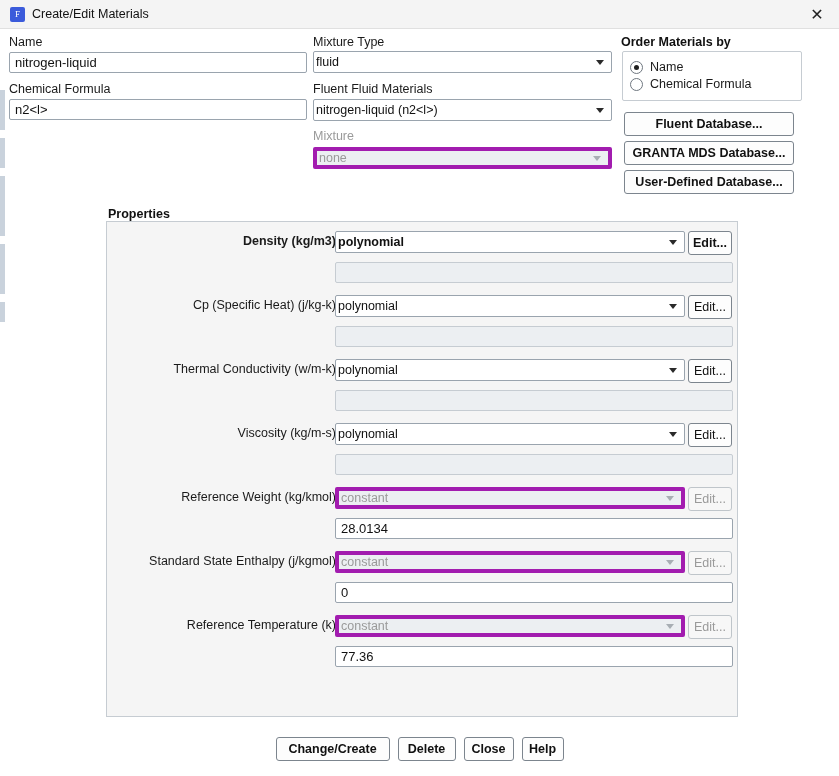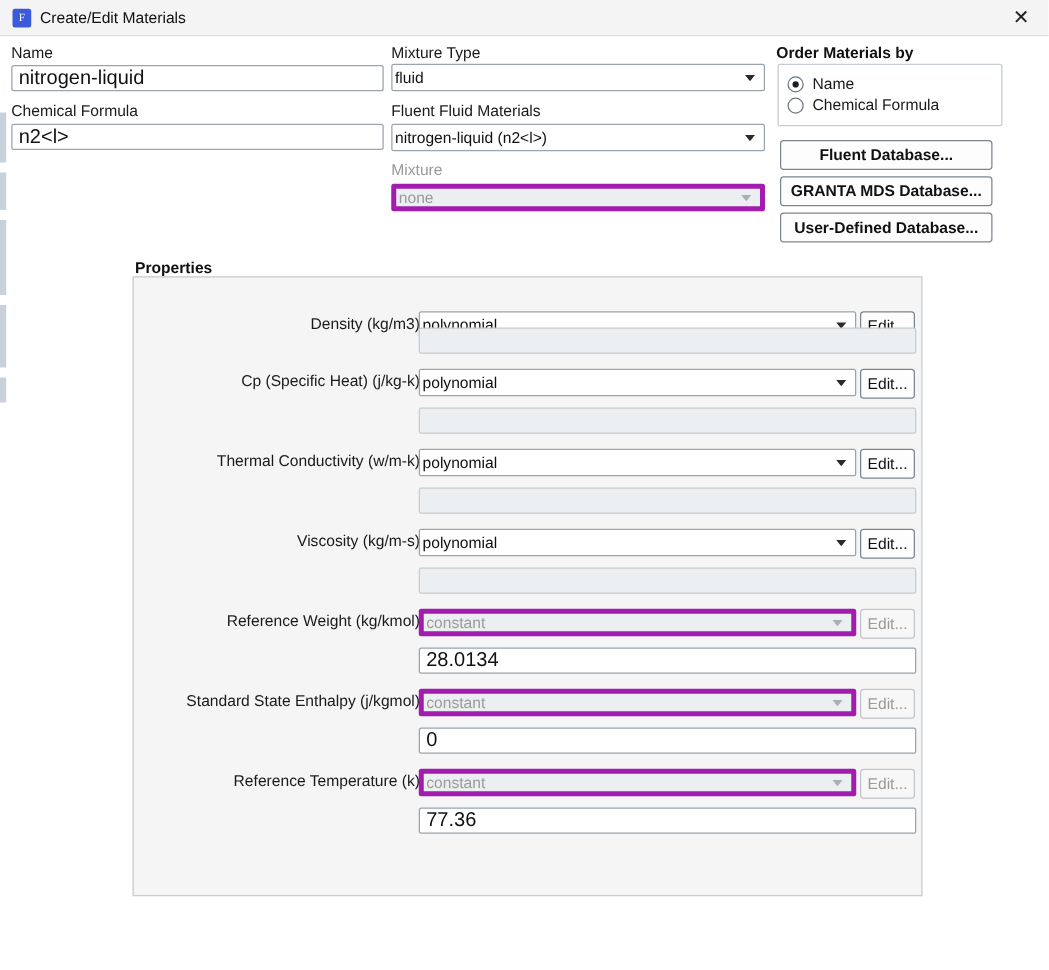--- a/index.html
+++ b/index.html
@@ -46,21 +46,21 @@
   
   .lbl { font-size: 12.5px; color: #1a1a1a; }
   .lbl.dim { color: #9a9a9a; }
 
   .txtfield {
     background: #ffffff;
     border: 1px solid #9aa4ae;
     border-radius: 2px;
     height: 21px;
     padding: 0 5px;
-    font-size: 16px;
+    font-size: 13px;
     font-family: "Liberation Sans", sans-serif;
     color: #111;
     display: flex; align-items: center;
     width: 100%;
   }
   .txtfield.ro {
     background: #eceff2;
     border: 1px solid #c6ccd2;
     color: #222;
   }
@@ -220,21 +220,21 @@
     </div>
   </div>
 
   <div class="btn bold" style="position:absolute;left:624px;top:141px;width:170px;">GRANTA MDS Database...</div>
   <div class="btn bold" style="position:absolute;left:624px;top:112px;width:170px;">Fluent Database...</div>
   <div class="btn bold" style="position:absolute;left:624px;top:170px;width:170px;">User-Defined Database...</div>
 
   <div class="group-title" style="left:105px;top:207px;background:#ffffff;">Properties</div>
   <div id="properties-panel">
 
-    <div class="prop-row" style="top:27px;">
+    <div class="prop-row" style="top:9px;font-weight:bold;">
       <div class="prop-label">Density (kg/m3)</div>
       <div class="prop-combo-wrap">
         <div class="combo">
           <span>polynomial</span>
           <span class="arrow"></span>
         </div>
       </div>
       <div class="prop-edit">
         <div class="btn" style="width:44px;">Edit...</div>
       </div>
@@ -334,14 +334,20 @@
       <div class="prop-edit">
         <div class="btn dis" style="width:44px;">Edit...</div>
       </div>
     </div>
     <div class="prop-value-wrap" style="top:424px;">
       <div class="txtfield">77.36</div>
     </div>
 
   </div>
 
+  <div class="footer-btns">
+    <div class="btn bold" style="width:114px;">Change/Create</div>
+    <div class="btn bold" style="width:58px;">Delete</div>
+    <div class="btn bold" style="width:50px;">Close</div>
+    <div class="btn bold" style="width:42px;">Help</div>
+  </div>
 
 </div>
 
 </body></html>

